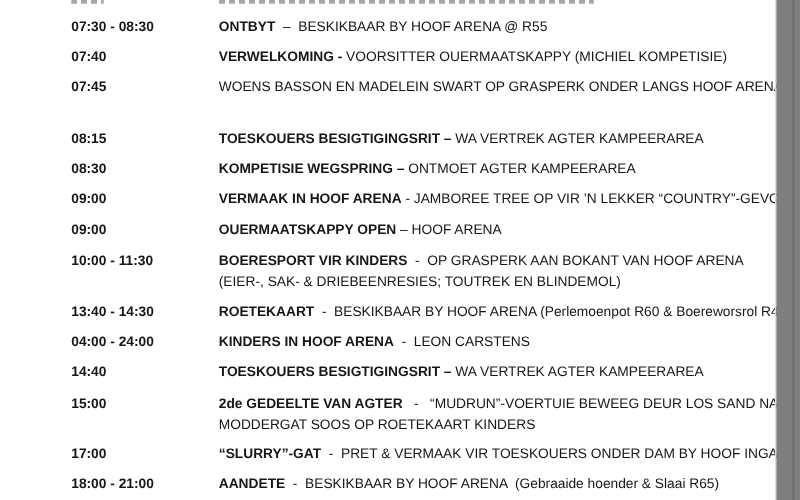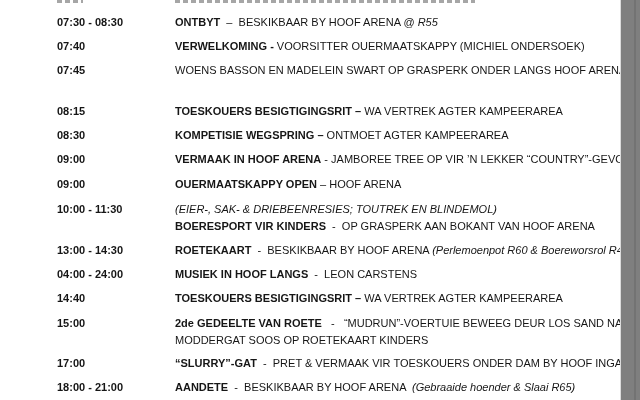--- a/index.html
+++ b/index.html
@@ -63,40 +63,40 @@
     position: absolute;
     left: 175px;
     top: 0;
     right: 22px;
   }
   .line {
     white-space: pre;
     line-height: 17px;
   }
   .seg.b  { font-weight: bold; }
-  .seg.i  { font-style: italic; }
+  .seg.i  { }
   .seg.r  { font-weight: normal; font-style: normal; }
 </style>
 </head>
 <body>
 
 <div id="page">
   <div id="remnant-time" class="remnant"></div>
   <div id="remnant-desc" class="remnant"></div>
   <div id="schedule">
       <div class="row" style="top: 14px;">
         <div class="time">07:30 - 08:30</div>
         <div class="desc">
           <div class="line"><span class="seg b">ONTBYT</span><span class="seg r">  –  BESKIKBAAR BY HOOF ARENA @ </span><span class="seg i">R55</span></div>
         </div>
       </div>
       <div class="row" style="top: 38px;">
         <div class="time">07:40</div>
         <div class="desc">
-          <div class="line"><span class="seg b">VERWELKOMING - </span><span class="seg r">VOORSITTER OUERMAATSKAPPY (MICHIEL ONDERSOEK)</span></div>
+          <div class="line"><span class="seg b">VERWELKOMING - </span><span class="seg r">VOORSITTER OUERMAATSKAPPY (MICHIEL KOMPETISIE)</span></div>
         </div>
       </div>
       <div class="row" style="top: 62px;">
         <div class="time">07:45</div>
         <div class="desc">
           <div class="line"><span class="seg r">WOENS BASSON EN MADELEIN SWART OP GRASPERK ONDER LANGS HOOF ARENA</span></div>
         </div>
       </div>
       <div class="row" style="top: 103px;">
         <div class="time">08:15</div>
@@ -118,46 +118,46 @@
       </div>
       <div class="row" style="top: 176px;">
         <div class="time">09:00</div>
         <div class="desc">
           <div class="line"><span class="seg b">OUERMAATSKAPPY OPEN</span><span class="seg r"> – HOOF ARENA</span></div>
         </div>
       </div>
       <div class="row" style="top: 201px;">
         <div class="time">10:00 - 11:30</div>
         <div class="desc">
+          <div class="line"><span class="seg b">BOERESPORT VIR KINDERS</span><span class="seg r">  -  OP GRASPERK AAN BOKANT VAN HOOF ARENA</span></div>
           <div class="line"><span class="seg i">(EIER-, SAK- &amp; DRIEBEENRESIES; TOUTREK EN BLINDEMOL)</span></div>
-          <div class="line"><span class="seg b">BOERESPORT VIR KINDERS</span><span class="seg r">  -  OP GRASPERK AAN BOKANT VAN HOOF ARENA</span></div>
         </div>
       </div>
       <div class="row" style="top: 242px;">
-        <div class="time">13:00 - 14:30</div>
+        <div class="time">13:40 - 14:30</div>
         <div class="desc">
           <div class="line"><span class="seg b">ROETEKAART</span><span class="seg r">  -  BESKIKBAAR BY HOOF ARENA </span><span class="seg i">(Perlemoenpot R60 &amp; Boereworsrol R40)</span></div>
         </div>
       </div>
       <div class="row" style="top: 266px;">
         <div class="time">04:00 - 24:00</div>
         <div class="desc">
-          <div class="line"><span class="seg b">MUSIEK IN HOOF LANGS</span><span class="seg r">  -  LEON CARSTENS</span></div>
+          <div class="line"><span class="seg b">KINDERS IN HOOF ARENA</span><span class="seg r">  -  LEON CARSTENS</span></div>
         </div>
       </div>
       <div class="row" style="top: 290px;">
         <div class="time">14:40</div>
         <div class="desc">
           <div class="line"><span class="seg b">TOESKOUERS BESIGTIGINGSRIT – </span><span class="seg r">WA VERTREK AGTER KAMPEERAREA</span></div>
         </div>
       </div>
       <div class="row" style="top: 315px;">
         <div class="time">15:00</div>
         <div class="desc">
-          <div class="line"><span class="seg b">2de GEDEELTE VAN ROETE</span><span class="seg r">   -   “MUDRUN”-VOERTUIE BEWEEG DEUR LOS SAND NA</span></div>
+          <div class="line"><span class="seg b">2de GEDEELTE VAN AGTER</span><span class="seg r">   -   “MUDRUN”-VOERTUIE BEWEEG DEUR LOS SAND NA</span></div>
           <div class="line"><span class="seg r">MODDERGAT SOOS OP ROETEKAART KINDERS</span></div>
         </div>
       </div>
       <div class="row" style="top: 355px;">
         <div class="time">17:00</div>
         <div class="desc">
           <div class="line"><span class="seg b">“SLURRY”-GAT</span><span class="seg r">  -  PRET &amp; VERMAAK VIR TOESKOUERS ONDER DAM BY HOOF INGANG</span></div>
         </div>
       </div>
       <div class="row" style="top: 379px;">

